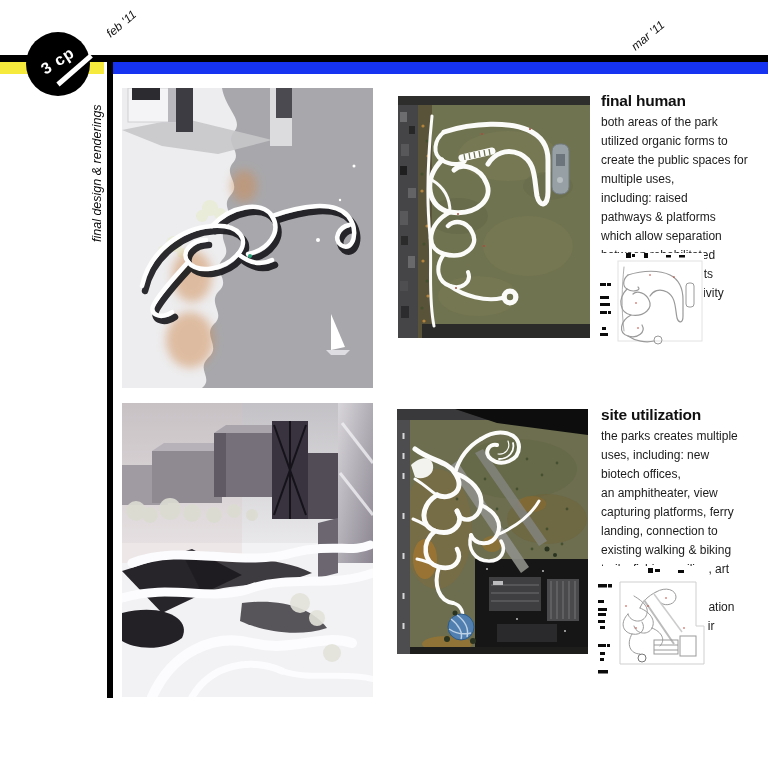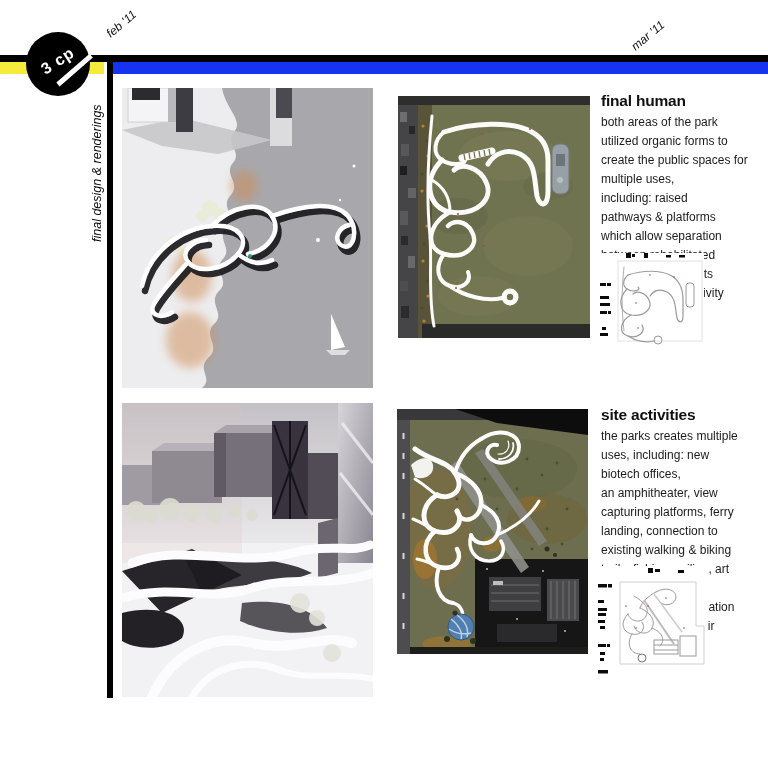--- a/index.html
+++ b/index.html
@@ -376,21 +376,21 @@
 including: raised
 pathways &amp; platforms
 which allow separation
 between rehabilitated
 natural environments
 below &amp; human activity
 above.</div>
 </div>
 
 <div class="abs sec sec2">
-  <h2>site activities</h2>
+  <h2>site utilization</h2>
   <div class="body">the parks creates multiple
 uses, including: new
 biotech offices,
 an amphitheater, view
 capturing platforms, ferry
 landing, connection to
 existing walking &amp; biking
 trails, fishing, sailing, art
 pavilions, native
 restoration, the utilization

